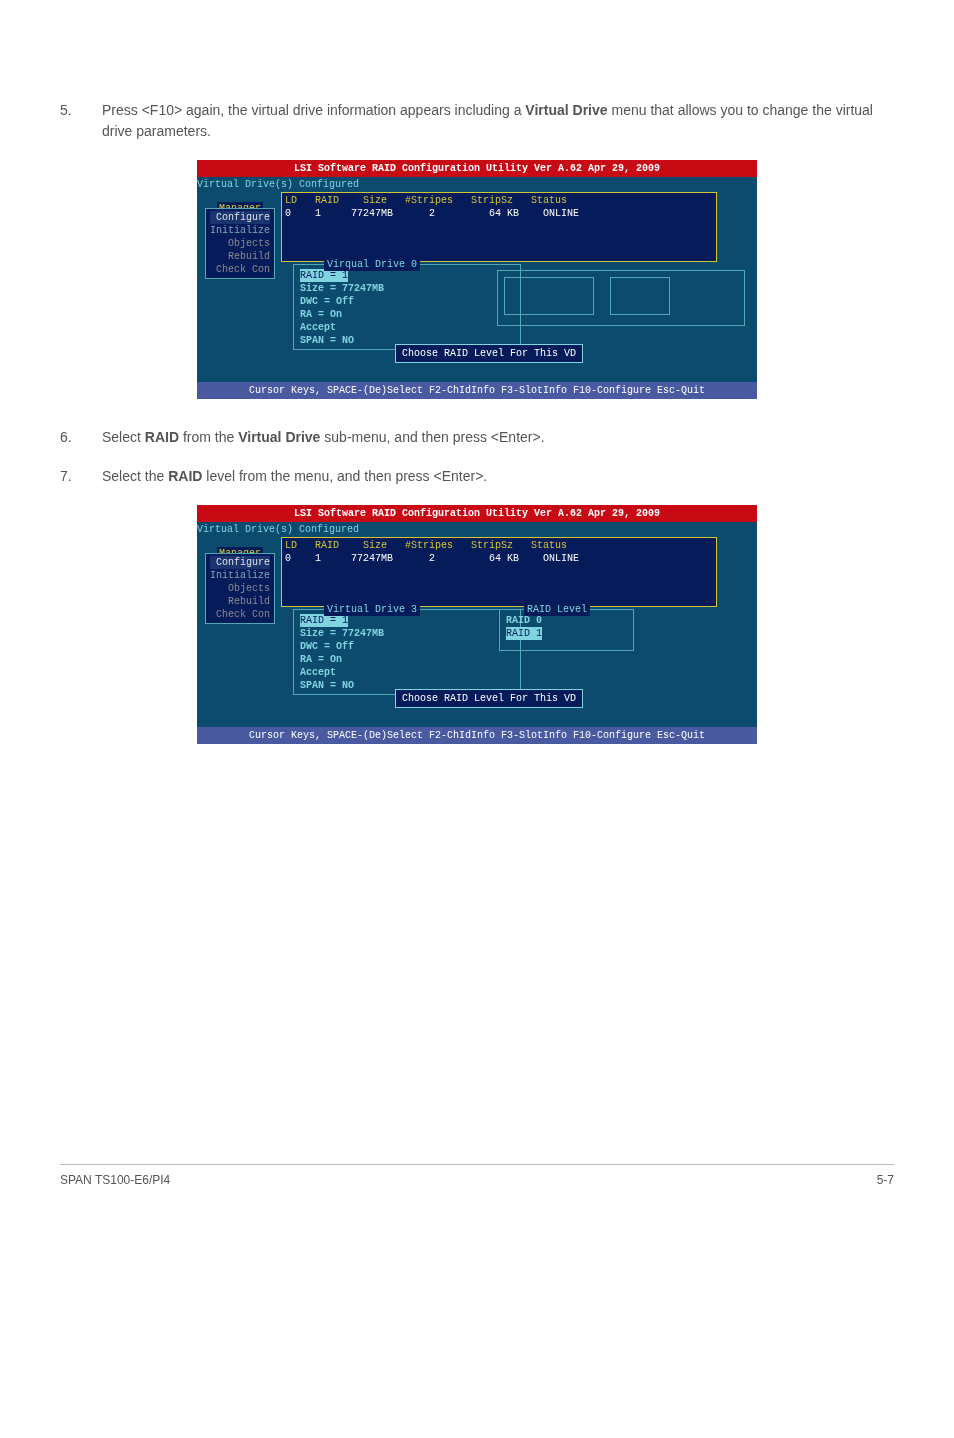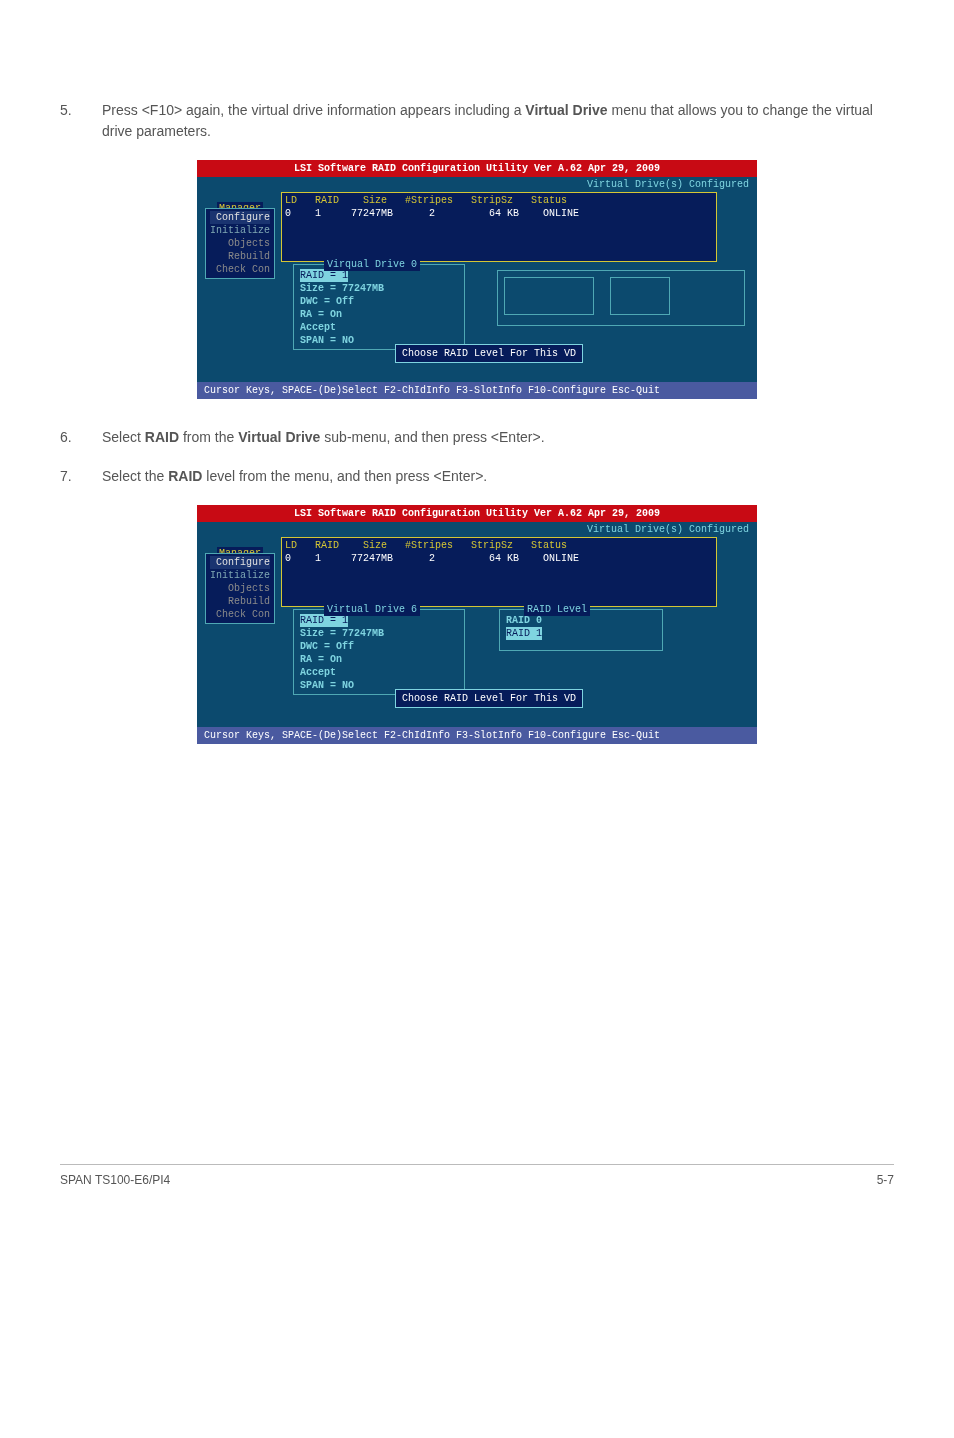--- a/index.html
+++ b/index.html
@@ -46,22 +46,22 @@
   }
   .bios-titlebar {
     background: #c80a14;
     color: #ffffff;
     text-align: center;
     padding: 2px 0;
     font-weight: bold;
   }
   .bios-subtitle {
     color: #7fd4e0;
-    text-align: right;
-    padding: 1px 8px;
+    text-align: left;
+    padding: 1px 0;
   }
   .bios-body {
     position: relative;
     height: 190px;
     overflow: hidden;
   }
   .bios-box {
     position: absolute;
     border: 1px solid #7fd4e0;
     background: #061c5a;
@@ -101,21 +101,21 @@
     white-space: pre;
   }
   .side-sel {
     background: #1a3470;
     color: #e0e0e0;
   }
   .vd-box {
     position: absolute;
     left: 96px;
     top: 72px;
-    width: 172px;
+    width: 228px;
     border: 1px solid #4fa8b4;
     padding: 4px 6px 2px 6px;
   }
   .vd-box-title {
     position: absolute;
     top: -7px;
     left: 30px;
     background: #061c5a;
     color: #7fd4e0;
     padding: 0 3px;
@@ -150,21 +150,21 @@
     left: 112px;
     top: 6px;
     width: 60px;
     height: 38px;
     border: 1px solid #4fa8b4;
   }
   .raid-level-box {
     position: absolute;
     left: 302px;
     top: 72px;
-    width: 164px;
+    width: 135px;
     border: 1px solid #4fa8b4;
     padding: 4px 6px 10px 6px;
   }
   .raid-level-title {
     position: absolute;
     top: -7px;
     left: 24px;
     background: #061c5a;
     color: #7fd4e0;
     padding: 0 3px;
@@ -174,21 +174,22 @@
     left: 198px;
     top: 152px;
     border: 1px solid #7fd4e0;
     padding: 2px 6px;
     color: #ffffff;
     background: #061c5a;
   }
   .bios-footer {
     background: #4a5aa0;
     color: #ffffff;
-    padding: 2px 7px;
+    text-align: center;
+    padding: 2px 0;
   }
   .page-footer {
     border-top: 1px solid #bbb;
     margin-top: 420px;
     padding-top: 8px;
     display: flex;
     justify-content: space-between;
     font-size: 12px;
     color: #555;
   }
@@ -265,21 +266,21 @@
       </div>
       <div class="sidebar-label">Manager</div>
       <div class="sidebar">
         <div class="side-item side-sel">Configure</div>
         <div class="side-item" style="color:#7fa8b4">Initialize</div>
         <div class="side-item">Objects</div>
         <div class="side-item">Rebuild</div>
         <div class="side-item">Check Con</div>
       </div>
       <div class="vd-box">
-        <div class="vd-box-title">Virtual Drive 6</div>
+        <div class="vd-box-title">Virtual Drive 3</div>
         <div><span class="vd-sel">RAID = 1</span></div>
         <div class="vd-line">Size = 77247MB</div>
         <div class="vd-line">DWC  = Off</div>
         <div class="vd-line">RA   = On</div>
         <div class="vd-line">Accept</div>
         <div class="vd-line">SPAN = NO</div>
       </div>
       <div class="raid-level-box">
         <div class="raid-level-title">RAID Level</div>
         <div class="vd-line">RAID 0</div>

